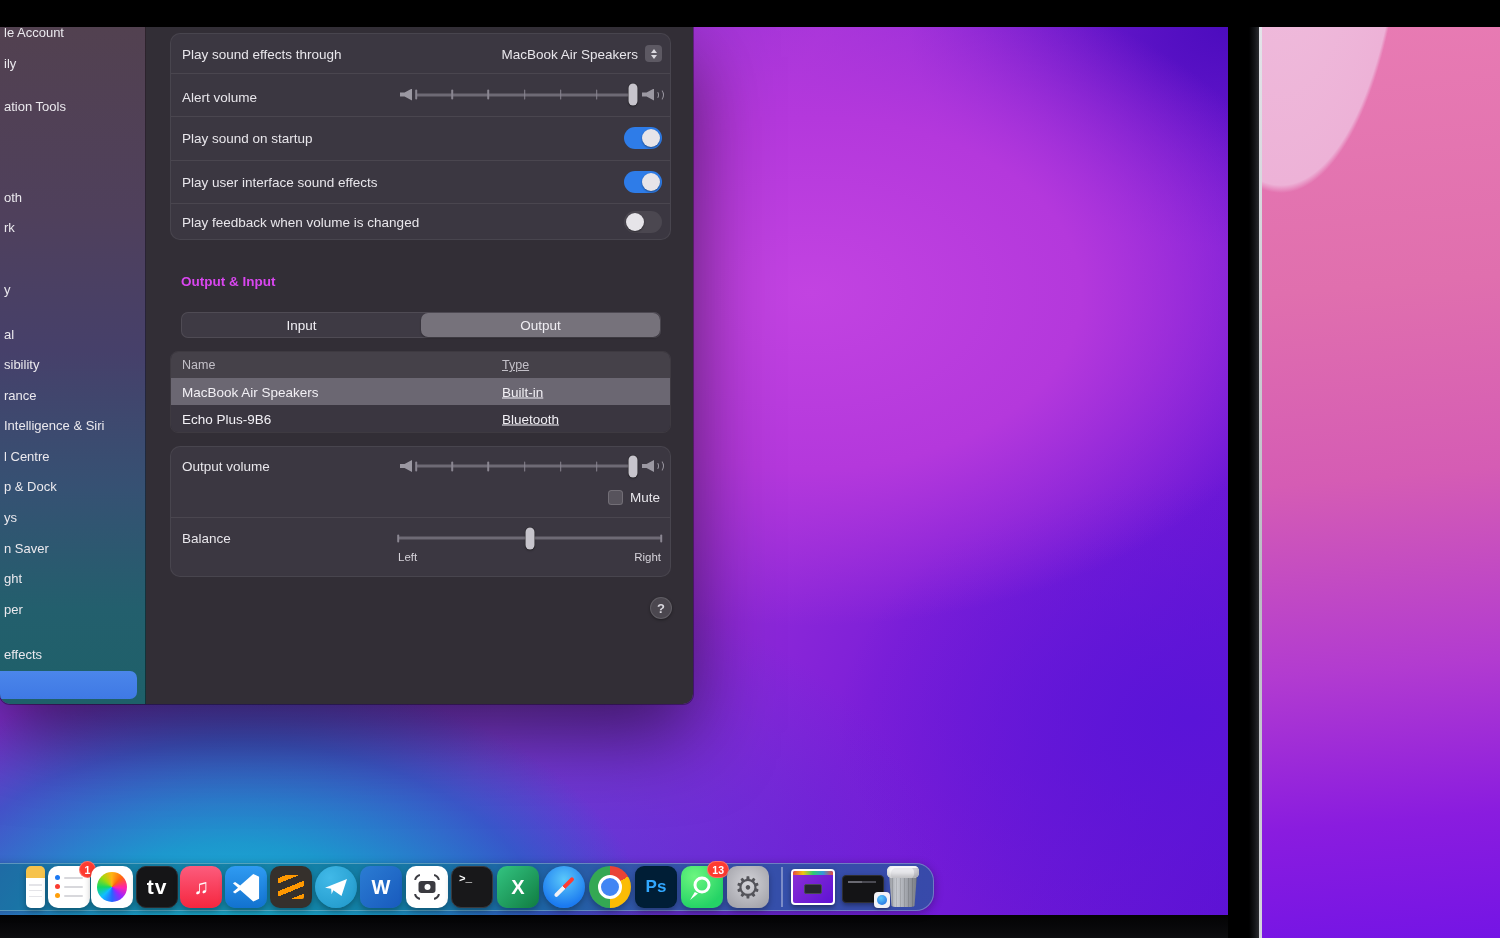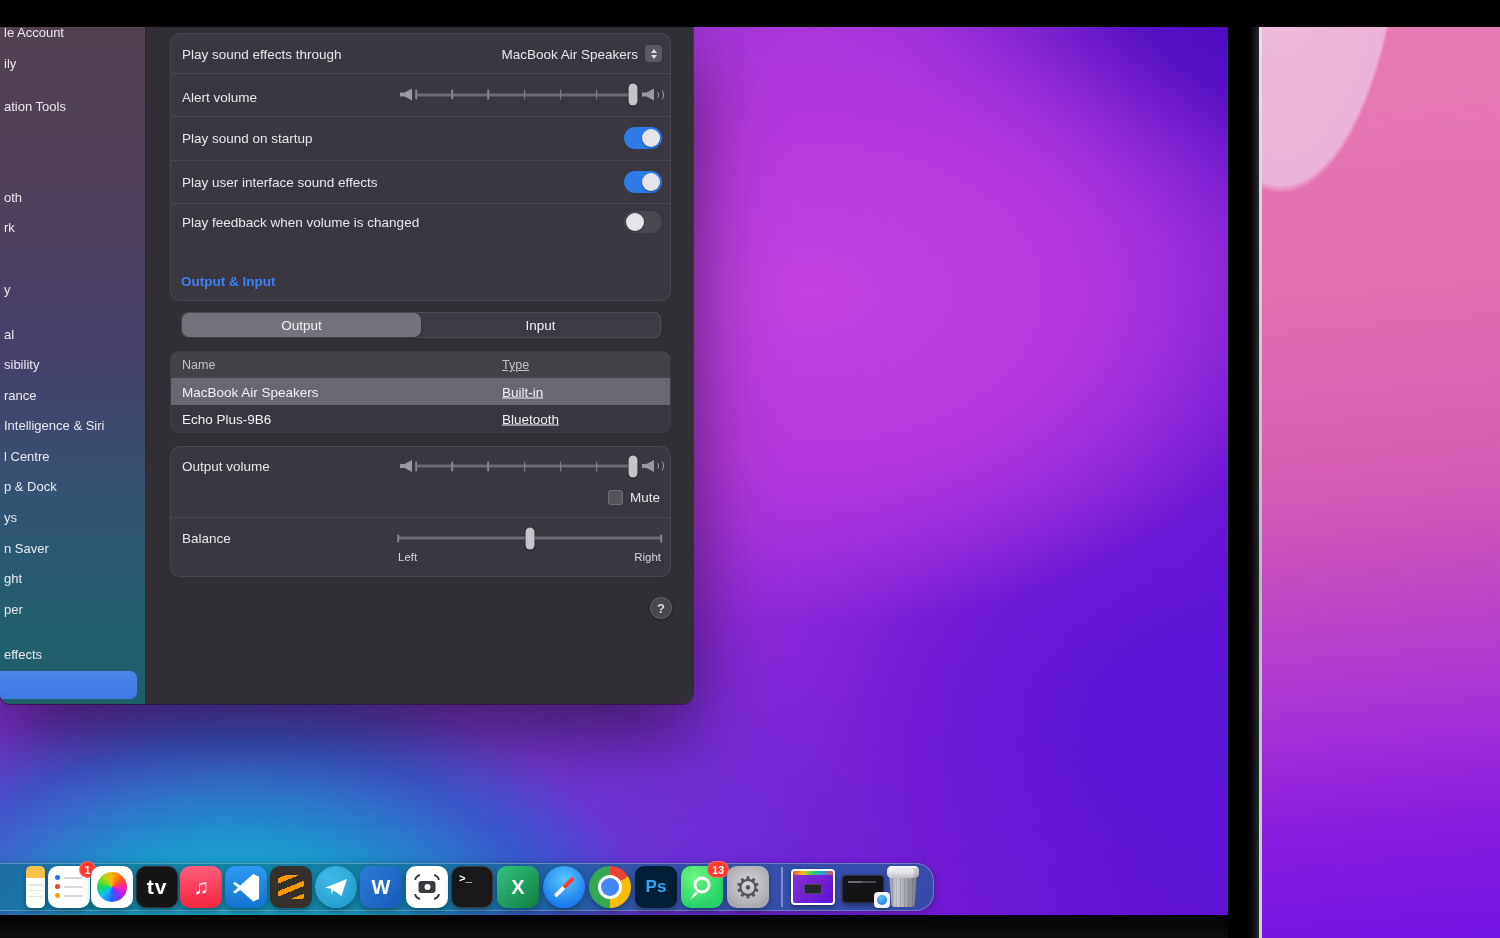--- a/index.html
+++ b/index.html
@@ -66,21 +66,21 @@
   .waves i{position:absolute;top:50%;transform:translateY(-50%);border:1.6px solid #9b98a2;border-left-color:transparent;
     border-top-color:transparent;border-bottom-color:transparent;border-radius:50%;}
   .waves i:nth-child(1){left:0;width:7px;height:8px;}
   .waves i:nth-child(2){left:1px;width:11px;height:13px;}
   .track{position:absolute;height:3px;border-radius:2px;background:#6e6a75;top:50%;transform:translateY(-50%);}
   .tick{position:absolute;top:50%;transform:translate(-50%,-50%);width:1.6px;height:10px;background:#8a8691;border-radius:1px;}
   .thumb{position:absolute;top:50%;transform:translate(-50%,-50%);width:9px;height:22px;border-radius:4.5px;
     background:#c7c4cc;box-shadow:0 0 0 .5px rgba(0,0,0,.45),0 1px 2px rgba(0,0,0,.4);}
 
   
-  .heading{position:absolute;font-size:13.5px;font-weight:700;color:#3b82f6;}
+  .heading{position:absolute;font-size:13.5px;font-weight:700;color:#d946ef;}
   .segmented{position:absolute;left:35px;top:285px;width:480px;height:26px;border-radius:7px;
     background:#3e3a44;border:1px solid rgba(255,255,255,.09);display:flex;}
   .segment{flex:1;display:flex;align-items:center;justify-content:center;font-size:13.5px;color:#f0eef3;border-radius:7px;}
   .segment.selected{background:#76727b;box-shadow:0 1px 2px rgba(0,0,0,.3);}
   .table{position:absolute;left:24px;top:324px;width:501px;border-radius:8px;overflow:hidden;
     border:1px solid rgba(255,255,255,.06);}
   .thead{position:relative;height:26px;background:#454149;}
   .thead span{position:absolute;top:50%;transform:translateY(-50%);font-size:12.5px;color:#c3c0c8;}
   .trow{position:relative;height:27px;background:#3a3640;}
   .trow.selected{background:#6b6772;}
@@ -210,21 +210,21 @@
       <span class="side-item" style="top:483px">ys</span>
       <span class="side-item" style="top:514px">n Saver</span>
       <span class="side-item" style="top:544px">ght</span>
       <span class="side-item" style="top:575px">per</span>
       <span class="side-item" style="top:620px">effects</span>
       <div class="side-selected"></div>
     </div>
 
     <div class="panel">
 
-      <div class="group" style="left:24px;top:6px;width:501px;height:268px">
+      <div class="group" style="left:24px;top:6px;width:501px;height:207px">
         <div class="sep" style="top:39px"></div>
         <div class="sep" style="top:82px"></div>
         <div class="sep" style="top:126px"></div>
         <div class="sep" style="top:169px"></div>
 
         <span class="rowlabel" style="top:19.5px">Play sound effects through</span>
         <span class="rowvalue" style="top:19.5px;right:32px">MacBook Air Speakers</span>
         <div class="updown" style="right:8px;top:11px">
           <span class="tri-up"></span>
           <span class="tri-dn"></span>
@@ -262,22 +262,22 @@
 
         <span class="rowlabel" style="top:188px">Play feedback when volume is changed</span>
         <div class="toggle" style="right:8px;top:177px">
             <span class="knob"></span>
           </div>
       </div>
 
       <span class="heading" style="left:35px;top:247px">Output &amp; Input</span>
 
       <div class="segmented">
+        <div class="segment">Input</div>
         <div class="segment selected">Output</div>
-        <div class="segment">Input</div>
       </div>
 
       <div class="table">
         <div class="thead">
           <span class="col-name">Name</span>
           <span class="col-type">Type</span>
         </div>
         <div class="trow selected">
           <span class="col-name">MacBook Air Speakers</span>
           <span class="col-type">Built-in</span>

